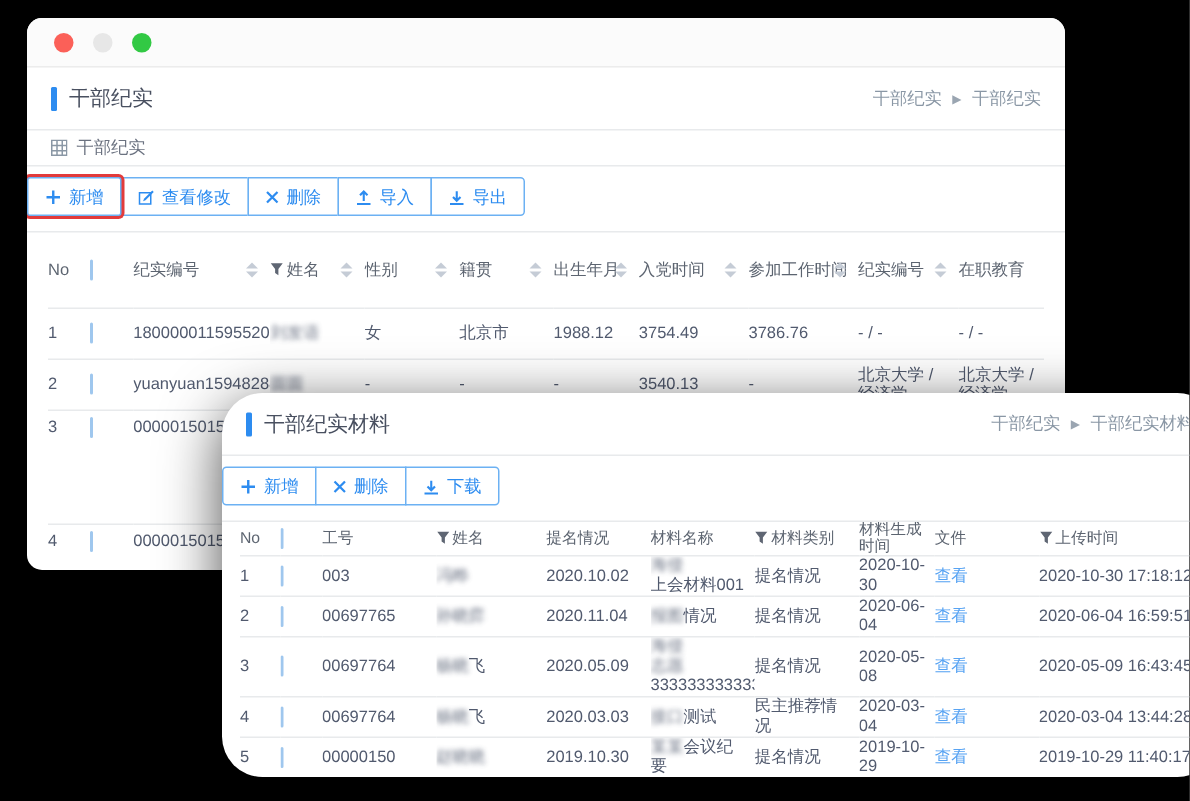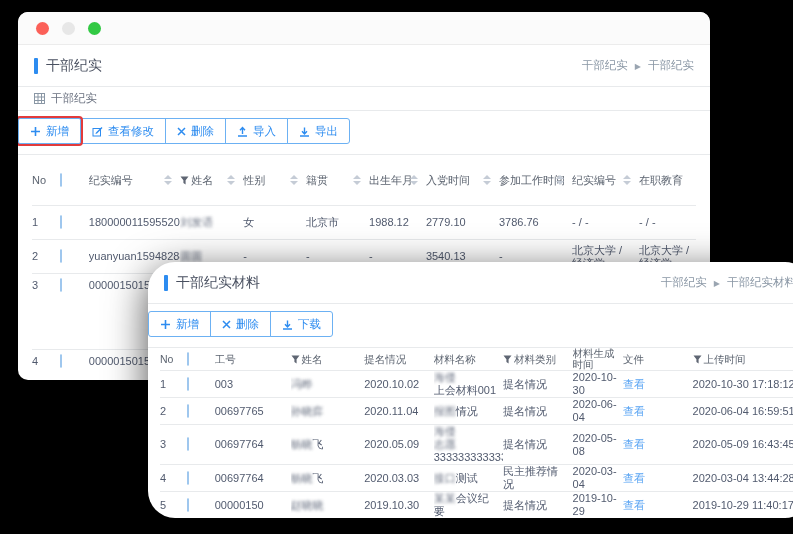--- a/index.html
+++ b/index.html
@@ -191,21 +191,21 @@
           </thead>
           <tbody>
             <tr class="" style="height:34px">
               <td><span>1</span></td>
               <td><span class="checkbox"></span></td>
               <td><span>180000011595520000</span></td>
               <td><span class="blur">刘发语</span></td>
               <td><span>女</span></td>
               <td><span>北京市</span></td>
               <td><span>1988.12</span></td>
-              <td><span>2779.10</span></td>
+              <td><span>3754.49</span></td>
               <td><span>3786.76</span></td>
               <td><span>- / -</span></td>
               <td><span>- / -</span></td>
             </tr>
             <tr class="" style="height:34px">
               <td><span>2</span></td>
               <td><span class="checkbox"></span></td>
               <td><span>yuanyuan1594828800</span></td>
               <td><span class="blur">圆圆</span></td>
               <td><span>-</span></td>

